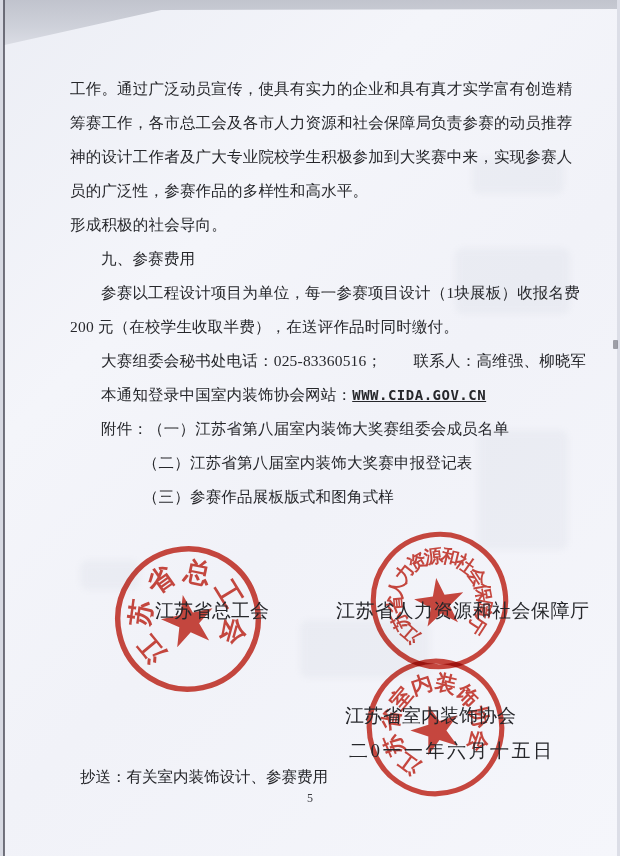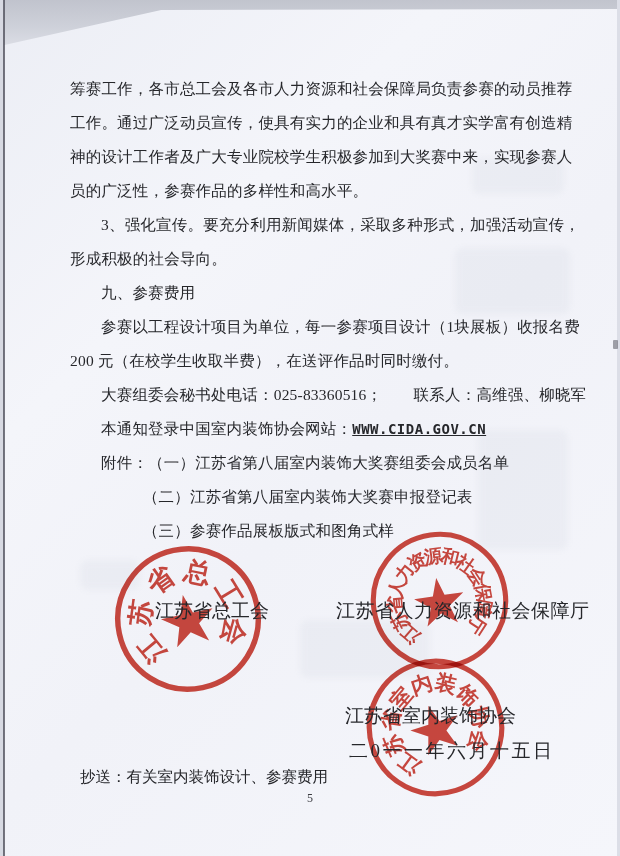--- a/index.html
+++ b/index.html
@@ -63,25 +63,24 @@
   <div class="edge-right"></div>
   <div class="edge-tick"></div>
 
   <div class="smudge sm1"></div>
   <div class="smudge sm2"></div>
   <div class="smudge sm3"></div>
   <div class="smudge sm4"></div>
   <div class="smudge sm5"></div>
 
   <div class="content">
+    <div class="line">工作。通过广泛动员宣传，使具有实力的企业和具有真才实学富有创造精</div>
     <div class="line">筹赛工作，各市总工会及各市人力资源和社会保障局负责参赛的动员推荐</div>
-    <div class="line">工作。通过广泛动员宣传，使具有实力的企业和具有真才实学富有创造精</div>
     <div class="line">神的设计工作者及广大专业院校学生积极参加到大奖赛中来，实现参赛人</div>
     <div class="line">员的广泛性，参赛作品的多样性和高水平。</div>
-    <div class="line ind">3、强化宣传。要充分利用新闻媒体，采取多种形式，加强活动宣传，</div>
     <div class="line">形成积极的社会导向。</div>
     <div class="line ind">九、参赛费用</div>
     <div class="line ind">参赛以工程设计项目为单位，每一参赛项目设计（1块展板）收报名费</div>
     <div class="line">200 元（在校学生收取半费），在送评作品时同时缴付。</div>
     <div class="line ind">大赛组委会秘书处电话：025-83360516；　　联系人：高维强、柳晓军</div>
     <div class="line ind"><span>本通知登录中国室内装饰协会网站：</span><span class="url">WWW.CIDA.GOV.CN</span></div>
     <div class="line ind">附件：（一）江苏省第八届室内装饰大奖赛组委会成员名单</div>
     <div class="line ind47">（二）江苏省第八届室内装饰大奖赛申报登记表</div>
     <div class="line ind47">（三）参赛作品展板版式和图角式样</div>
   </div>

